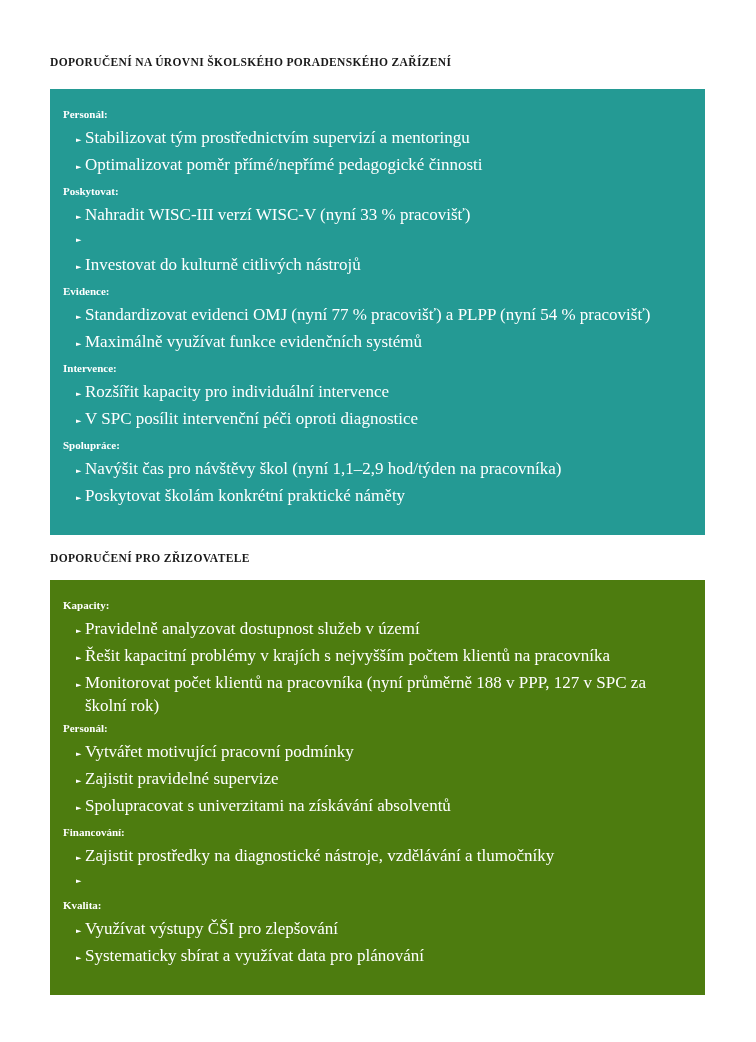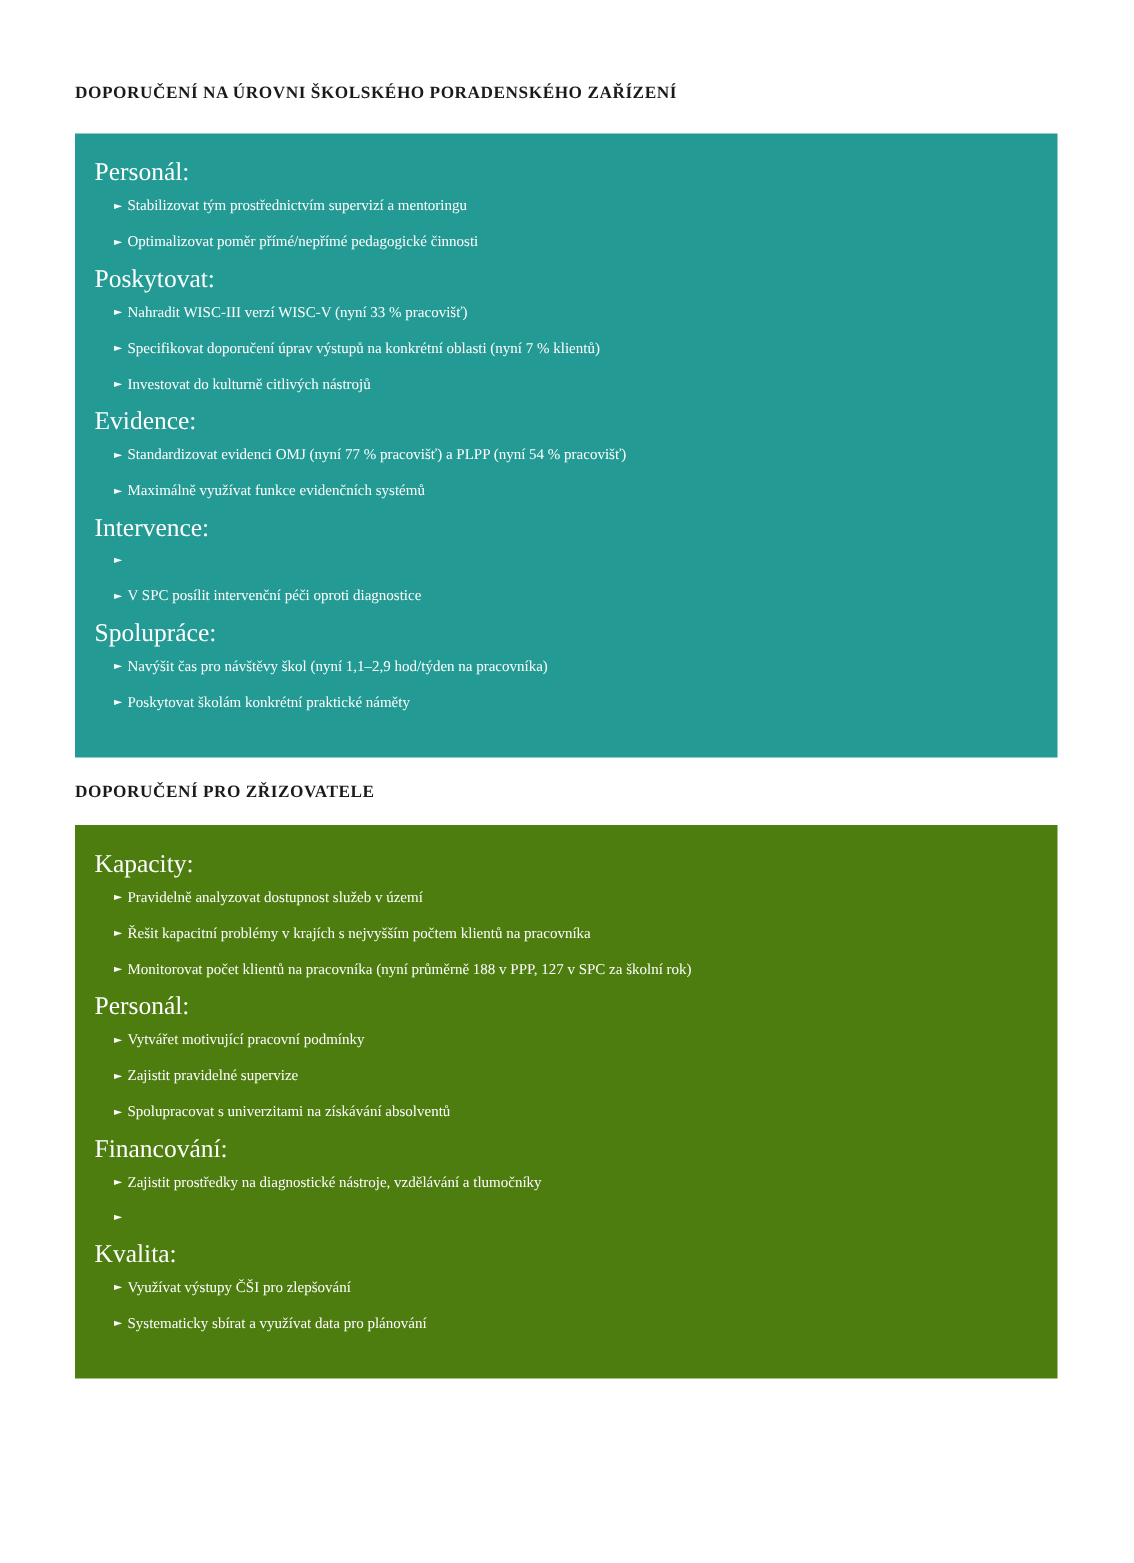--- a/index.html
+++ b/index.html
@@ -27,42 +27,42 @@
   }
   .heading-first { margin-bottom: 19px; }
   .heading-second { margin-top: 16px; margin-bottom: 14px; font-family: Liberation Serif, serif; }
   .rec-box {
     width: 655px;
     color: #ffffff;
     padding: 14px 18px 24px 13px;
     margin-bottom: 16px;
   }
   .group-label {
-    font-weight: normal;
-    font-size: 17px;
+    font-weight: bold;
+    font-size: 11px;
     line-height: 23px;
     color: #ffffff;
   }
   .bullet-row {
     display: flex;
     align-items: baseline;
     line-height: 23px;
   }
   .bullet-arrow {
     flex: 0 0 auto;
     width: 22px;
     padding-left: 13px;
     font-family: "DejaVu Sans", sans-serif;
     font-size: 7px;
     color: #ffffff;
     position: relative;
     top: -1px;
   }
   .bullet-text {
-    font-size: 10px;
+    font-size: 17px;
     color: #ffffff;
     font-family: Liberation Serif, serif;
   }
 </style>
 </head>
 <body>
 
 <div class="page">
 
   <section>
@@ -77,38 +77,38 @@
           <span class="bullet-arrow">►</span>
           <span class="bullet-text">Optimalizovat poměr přímé/nepřímé pedagogické činnosti</span>
         </div>
         <div class="group-label">Poskytovat:</div>
         <div class="bullet-row">
           <span class="bullet-arrow">►</span>
           <span class="bullet-text">Nahradit WISC-III verzí WISC-V (nyní 33 % pracovišť)</span>
         </div>
         <div class="bullet-row">
           <span class="bullet-arrow">►</span>
-          <span class="bullet-text">Specifikovat doporučení úprav výstupů na konkrétní oblasti (nyní 7 % klientů)</span>
         </div>
         <div class="bullet-row">
           <span class="bullet-arrow">►</span>
           <span class="bullet-text">Investovat do kulturně citlivých nástrojů</span>
         </div>
         <div class="group-label">Evidence:</div>
         <div class="bullet-row">
           <span class="bullet-arrow">►</span>
           <span class="bullet-text">Standardizovat evidenci OMJ (nyní 77 % pracovišť) a PLPP (nyní 54 % pracovišť)</span>
         </div>
         <div class="bullet-row">
           <span class="bullet-arrow">►</span>
           <span class="bullet-text">Maximálně využívat funkce evidenčních systémů</span>
         </div>
         <div class="group-label">Intervence:</div>
         <div class="bullet-row">
           <span class="bullet-arrow">►</span>
+          <span class="bullet-text">Rozšířit kapacity pro individuální intervence</span>
         </div>
         <div class="bullet-row">
           <span class="bullet-arrow">►</span>
           <span class="bullet-text">V SPC posílit intervenční péči oproti diagnostice</span>
         </div>
         <div class="group-label">Spolupráce:</div>
         <div class="bullet-row">
           <span class="bullet-arrow">►</span>
           <span class="bullet-text">Navýšit čas pro návštěvy škol (nyní 1,1–2,9 hod/týden na pracovníka)</span>
         </div>

